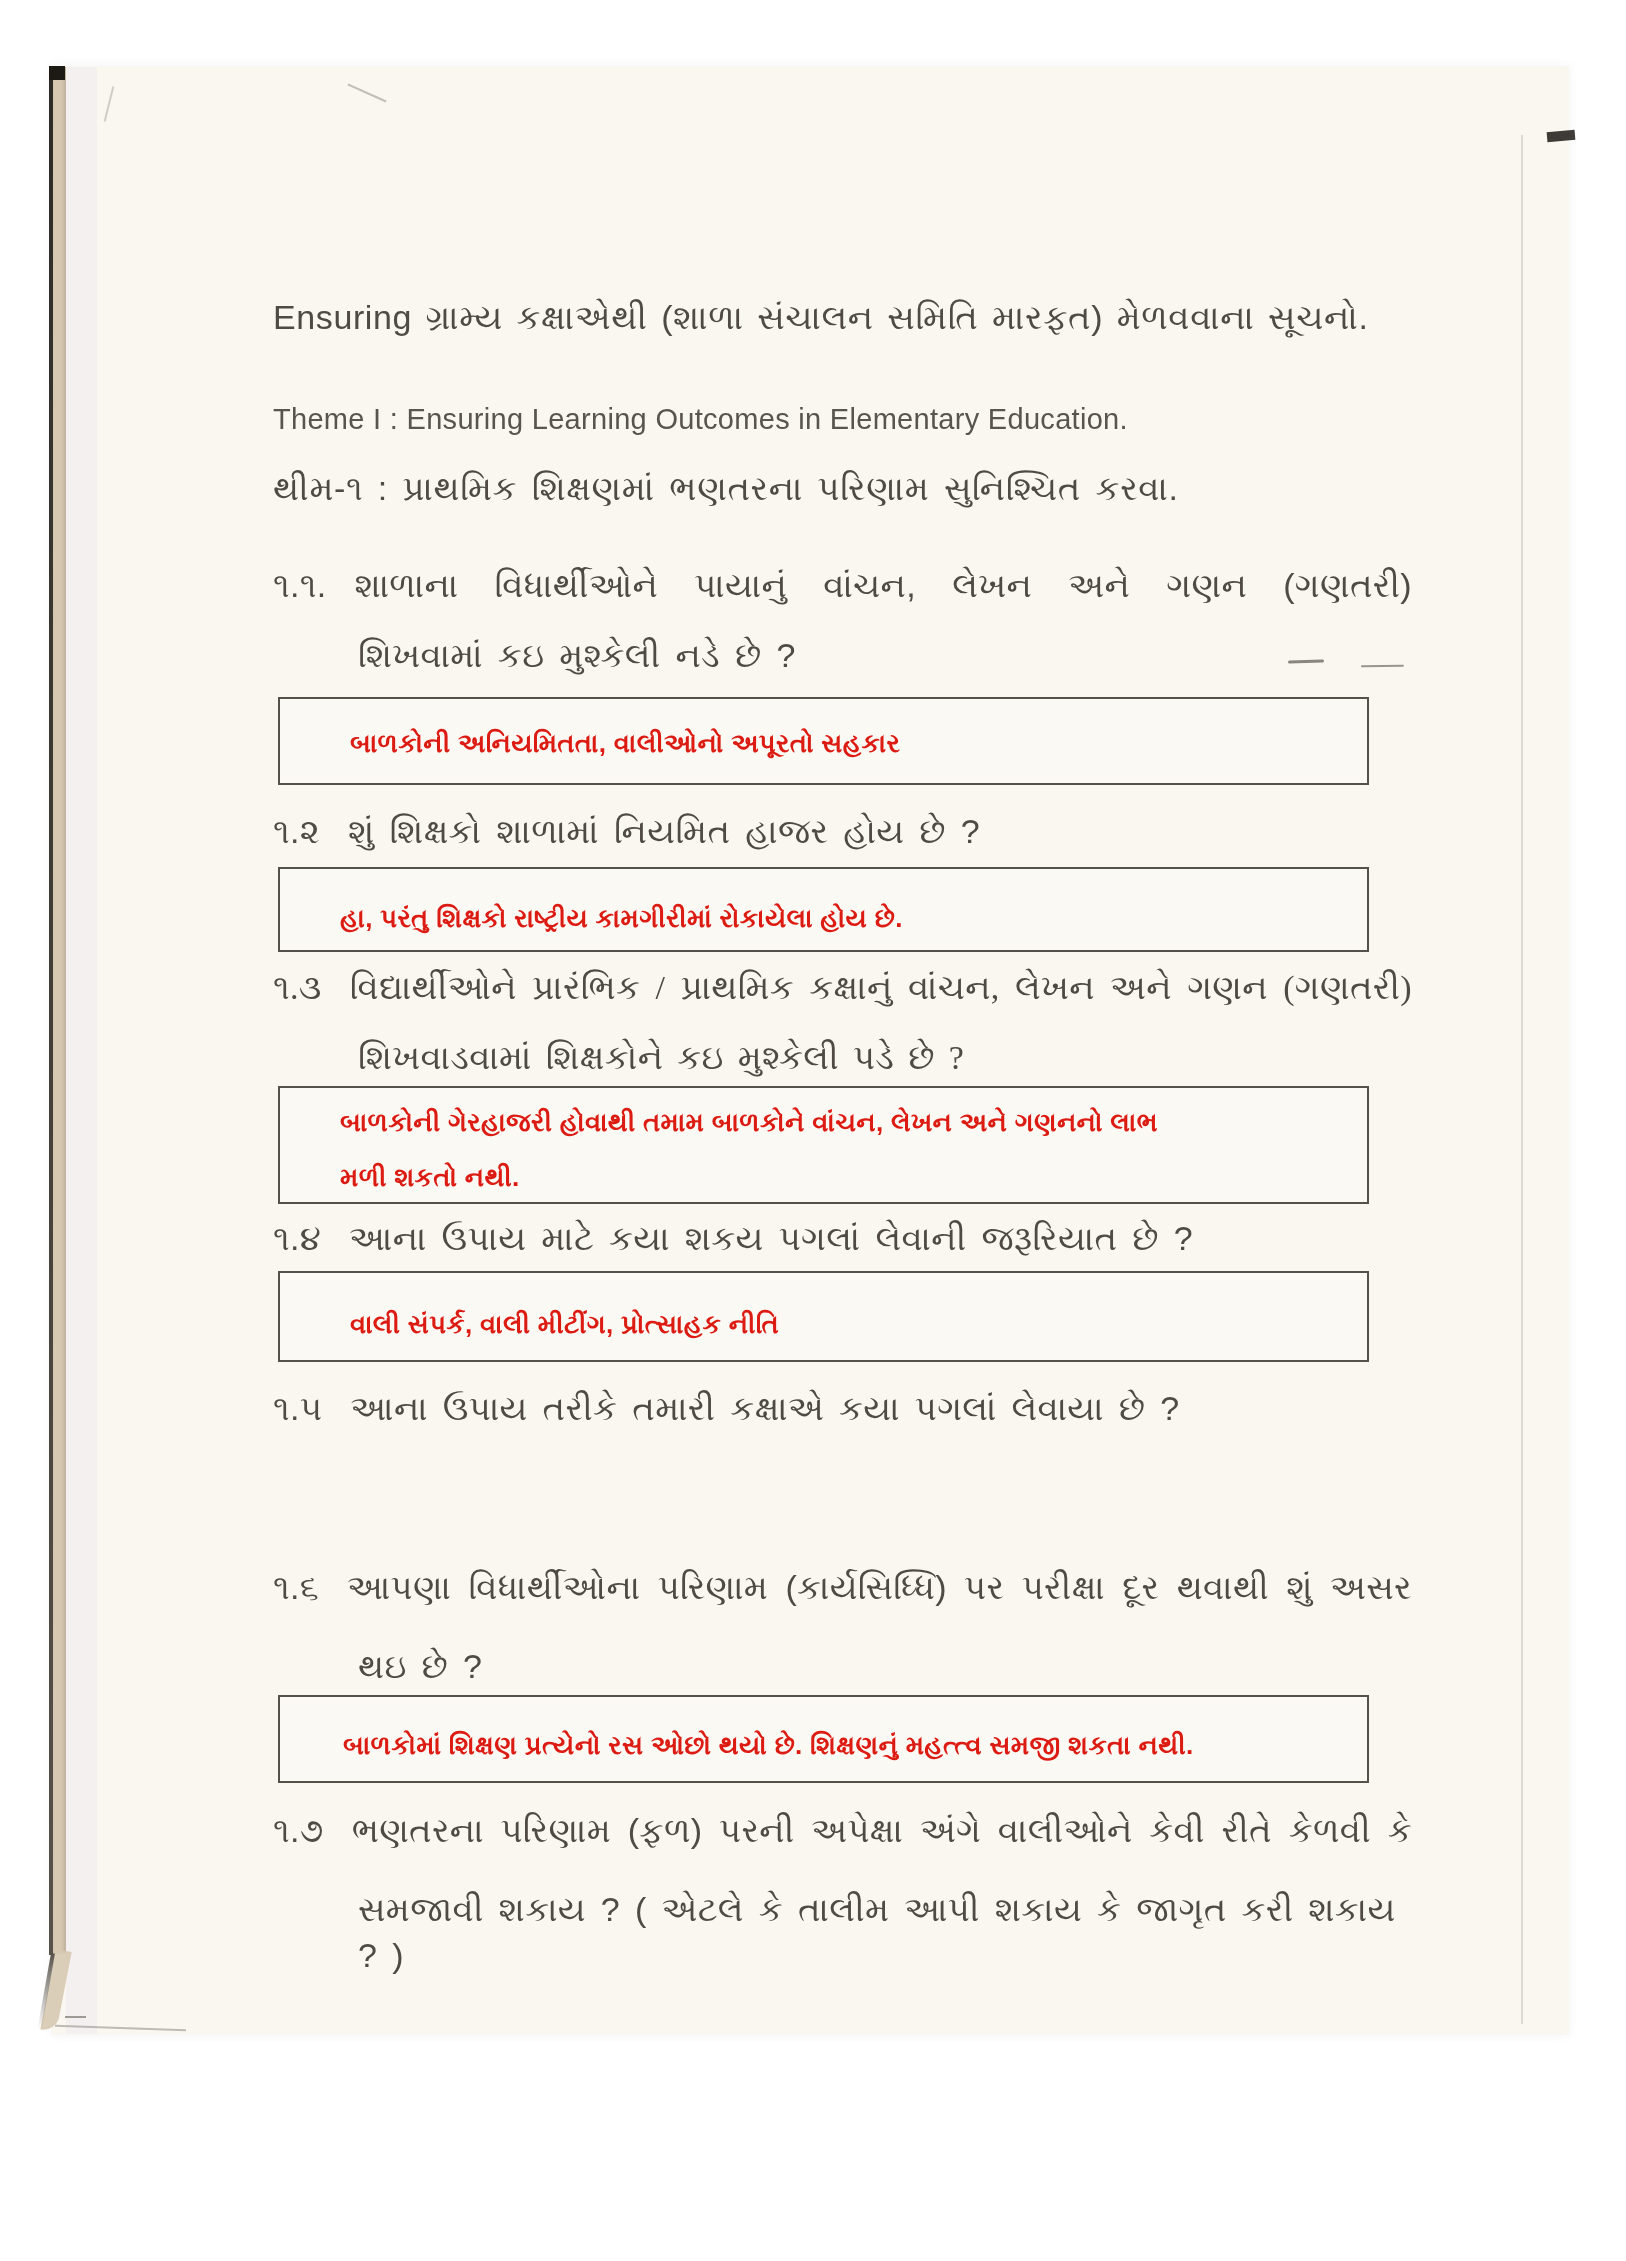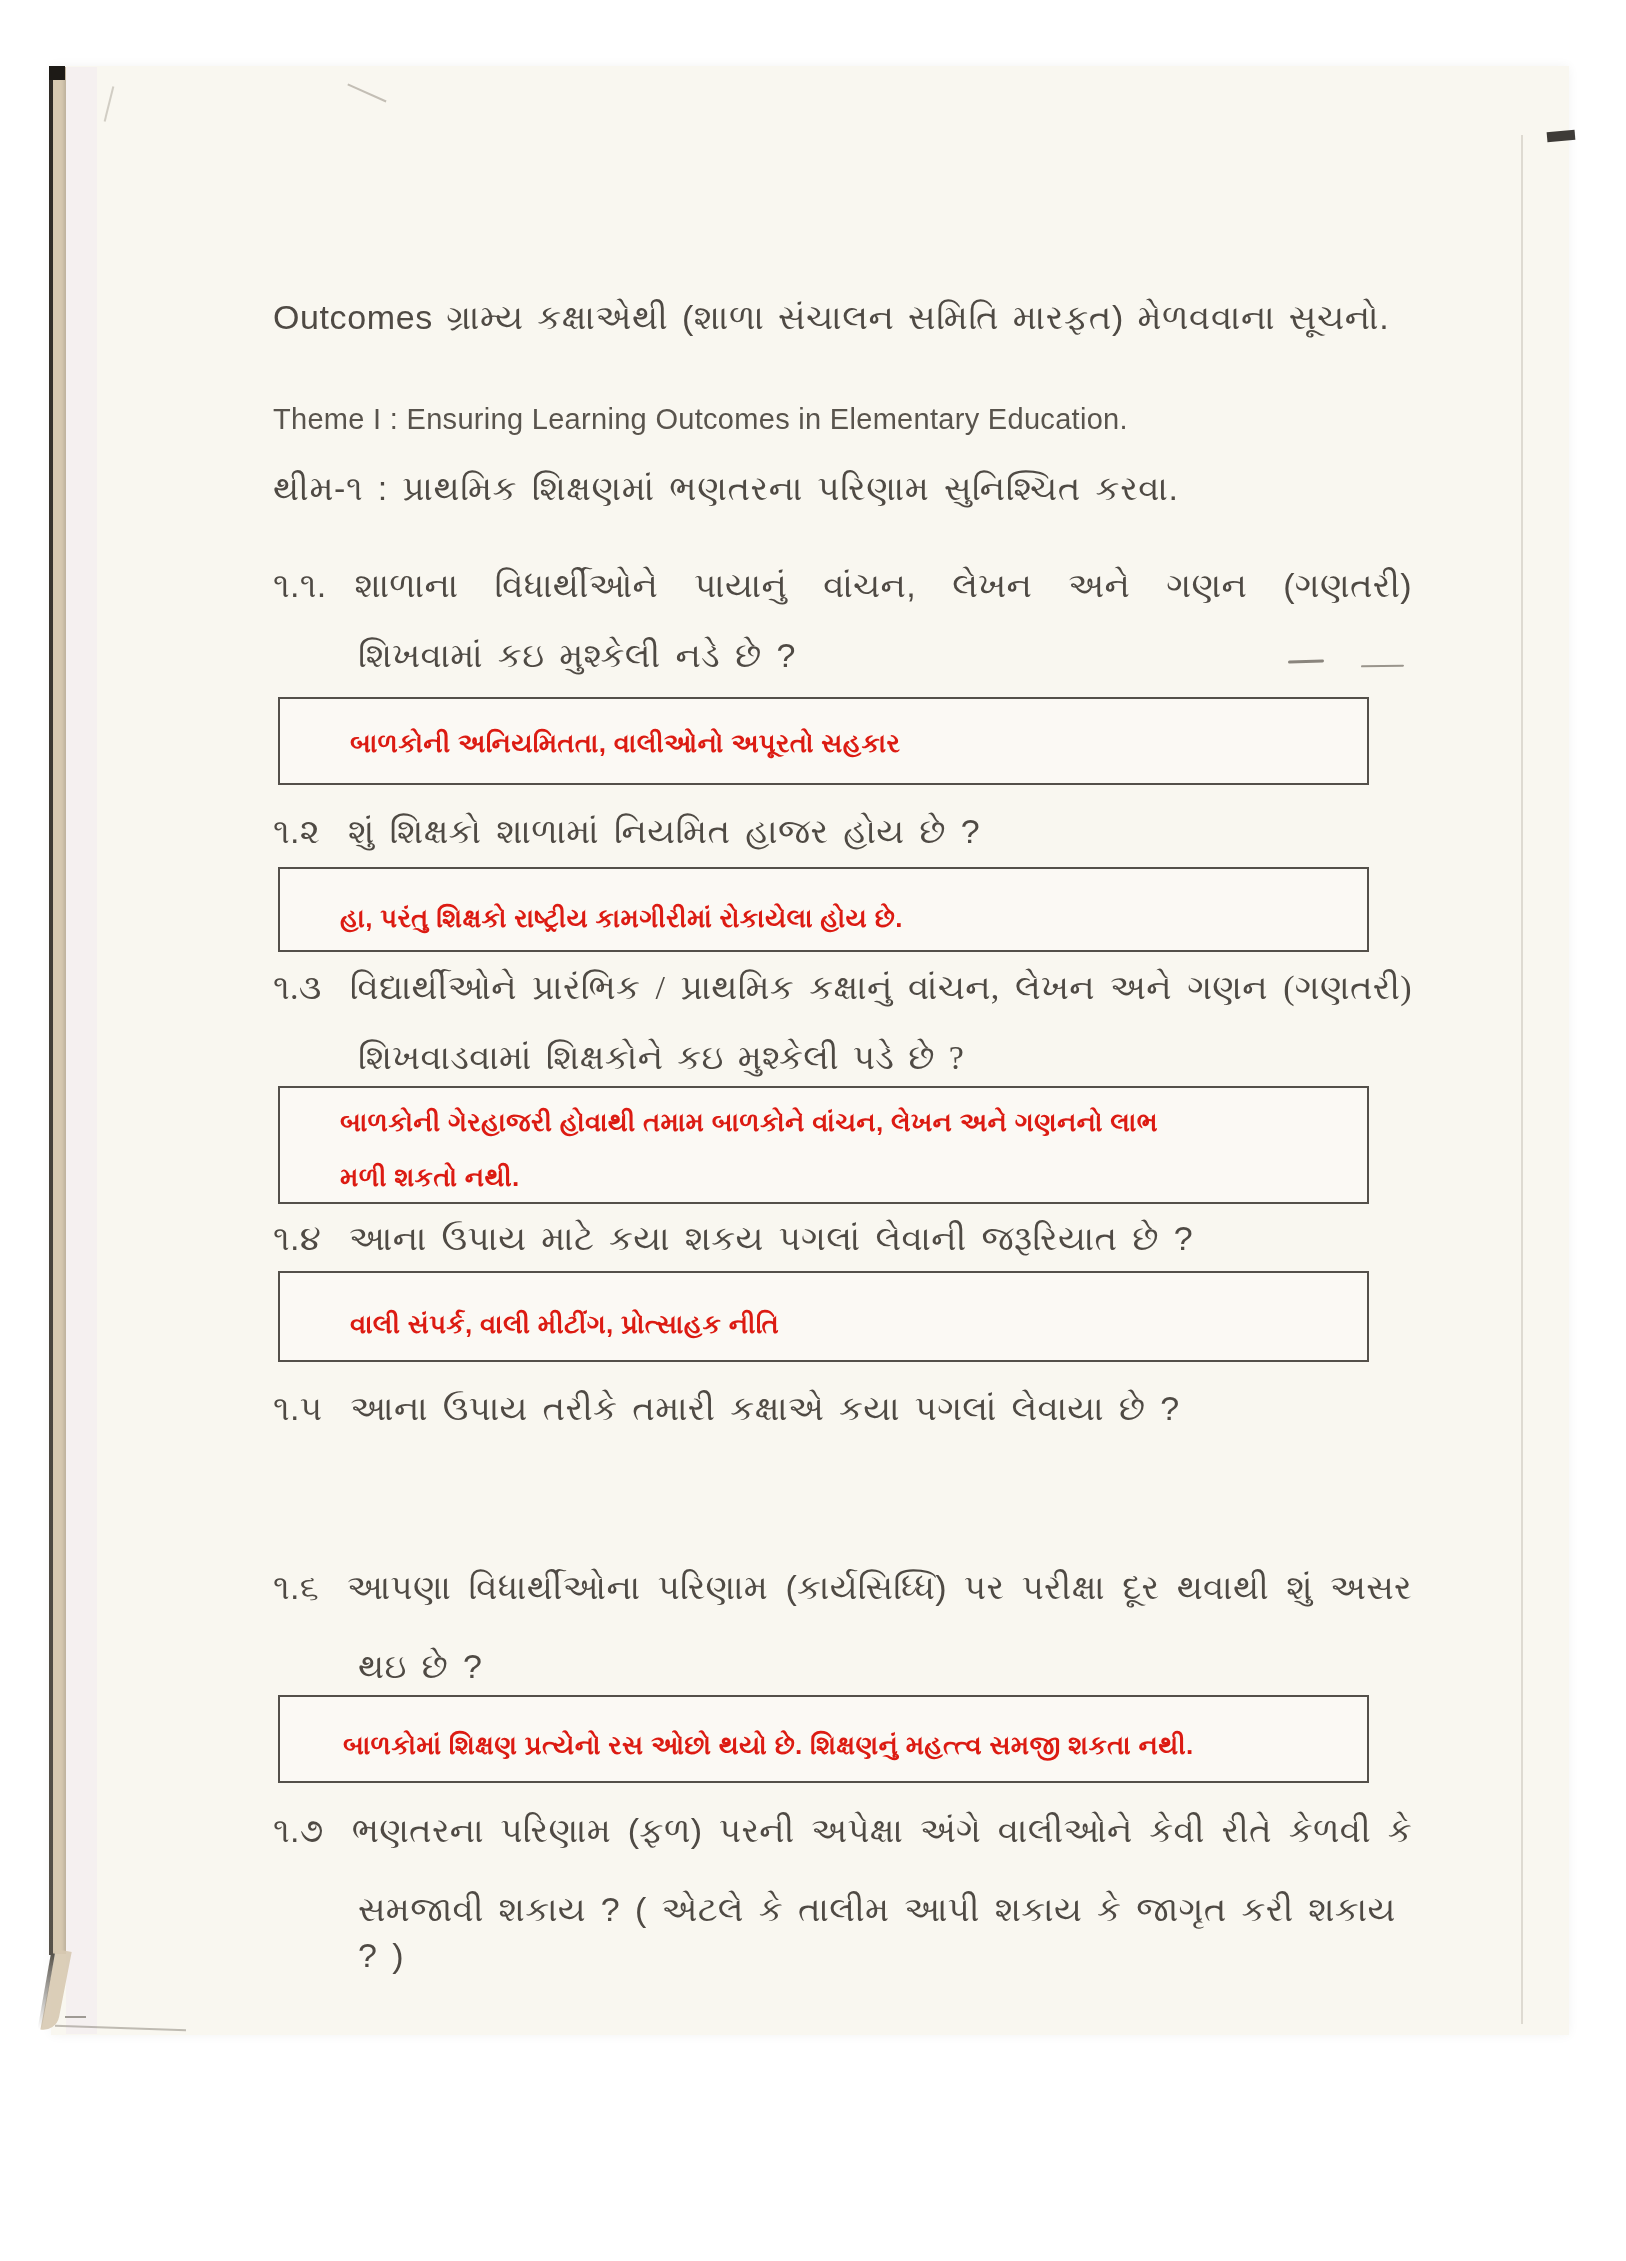--- a/index.html
+++ b/index.html
@@ -90,21 +90,21 @@
   <div class="corner-tl"></div>
   <div class="corner-tr"></div>
   <div class="fold-right"></div>
   <div class="crease-a"></div>
   <div class="crease-b"></div>
   <div class="dash-a"></div>
   <div class="dash-b"></div>
   <div class="dash-c"></div>
   <div class="page-bottom-edge"></div>
 
-  <div class="txt title">Outcomes ગ્રામ્ય કક્ષાએથી (શાળા સંચાલન સમિતિ મારફત) મેળવવાના સૂચનો.</div>
+  <div class="txt title">Ensuring ગ્રામ્ય કક્ષાએથી (શાળા સંચાલન સમિતિ મારફત) મેળવવાના સૂચનો.</div>
   <div class="txt theme-en">Theme I : Ensuring Learning Outcomes in Elementary Education.</div>
   <div class="txt theme-gu">થીમ-૧  : પ્રાથમિક શિક્ષણમાં ભણતરના પરિણામ સુનિશ્ચિત કરવા.</div>
 
   <div class="qblock q11">
     <div class="qline justify"><span class="qnum">૧.૧.</span><span>શાળાના વિધાર્થીઓને પાયાનું વાંચન, લેખન અને ગણન (ગણતરી)</span></div>
     <div class="qline indent gap">શિખવામાં કઇ મુશ્કેલી નડે છે ?</div>
   </div>
   <div class="abox b1">
     <div class="aline">બાળકોની અનિયમિતતા, વાલીઓનો અપૂરતો સહકાર</div>
   </div>

